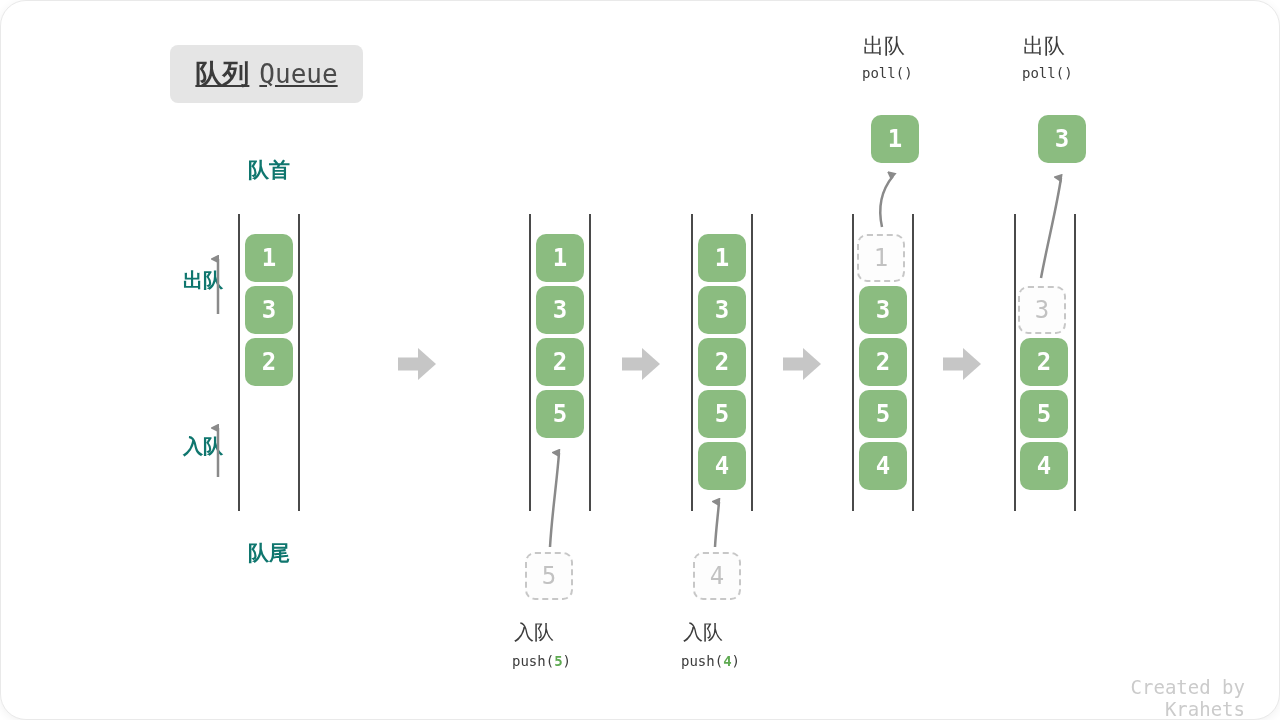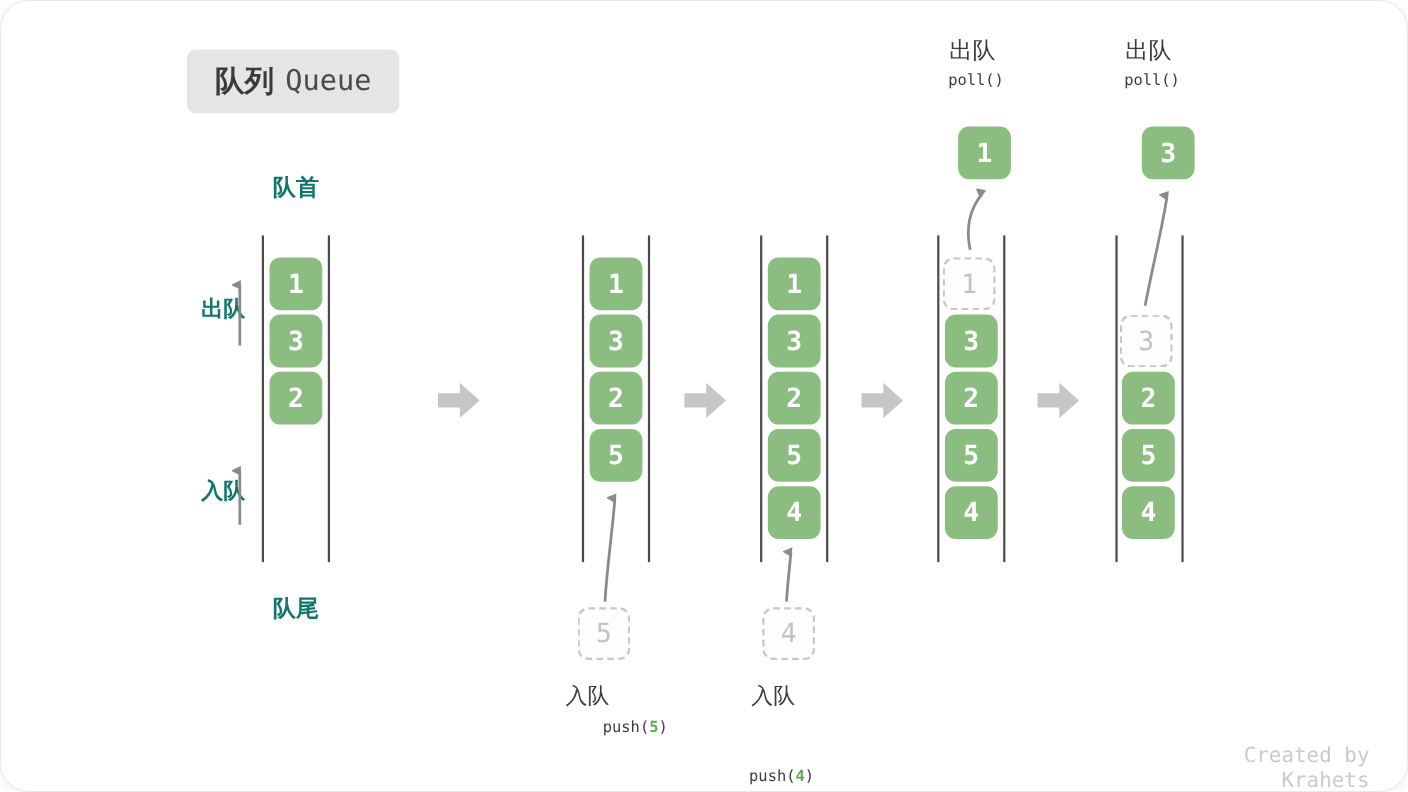--- a/index.html
+++ b/index.html
@@ -7,21 +7,21 @@
     position:relative;width:1278px;height:718px;background:#ffffff;
     border:1px solid #e9e9e9;border-radius:26px;
     box-shadow:0 2px 10px rgba(0,0,0,0.06);
     overflow:hidden;
     font-family:"Liberation Sans","DejaVu Sans",sans-serif;
     color:#3c3c3c;
   }
   .abs{position:absolute;}
   .title-badge{
     left:169px;top:44px;width:193px;height:58px;background:#e5e5e5;
-    border-radius:8px;display:flex;align-items:center;justify-content:center;gap:10px;
+    border-radius:8px;display:flex;align-items:center;justify-content:center;gap:10px;text-decoration:underline;
   }
   .title-zh{font-size:27px;font-weight:bold;color:#3a3a3a;}
   .title-en{font-family:"DejaVu Sans Mono","Liberation Mono",monospace;font-size:26px;color:#4a4a4a;}
   .side-label{font-size:21px;font-weight:bold;color:#0f766e;text-align:center;}
   .wall{width:2px;height:297px;top:213px;background:#4a4a4a;}
   .qbox{
     width:48px;height:48px;border-radius:10px;background:#8bbc80;
     display:flex;align-items:center;justify-content:center;
     color:#ffffff;font-family:"DejaVu Sans Mono","Liberation Mono",monospace;
     font-size:24px;font-weight:600;
@@ -83,21 +83,21 @@
   <div class="abs qbox" style="left:535px;top:337px;">
       <span>2</span>
     </div>
   <div class="abs qbox" style="left:535px;top:389px;">
       <span>5</span>
     </div>
   <div class="abs ghost" style="left:524px;top:551px;">
       <span>5</span>
     </div>
   <div class="abs op-zh" style="left:513px;top:618px;">入队</div>
-  <div class="abs op-code" style="left:511px;top:652px;margin-left:36px;"><span>push(</span><span class="op-arg">5</span><span>)</span></div>
+  <div class="abs op-code" style="left:511px;top:652px;"><span>push(</span><span class="op-arg">5</span><span>)</span></div>
 
   <div class="abs wall" style="left:690px;"></div>
   <div class="abs wall" style="left:750px;"></div>
   <div class="abs qbox" style="left:697px;top:233px;">
       <span>1</span>
     </div>
   <div class="abs qbox" style="left:697px;top:285px;">
       <span>3</span>
     </div>
   <div class="abs qbox" style="left:697px;top:337px;">
@@ -106,21 +106,21 @@
   <div class="abs qbox" style="left:697px;top:389px;">
       <span>5</span>
     </div>
   <div class="abs qbox" style="left:697px;top:441px;">
       <span>4</span>
     </div>
   <div class="abs ghost" style="left:692px;top:551px;">
       <span>4</span>
     </div>
   <div class="abs op-zh" style="left:682px;top:618px;">入队</div>
-  <div class="abs op-code" style="left:680px;top:652px;margin-top:45px;"><span>push(</span><span class="op-arg">4</span><span>)</span></div>
+  <div class="abs op-code" style="left:680px;top:652px;"><span>push(</span><span class="op-arg">4</span><span>)</span></div>
 
   <div class="abs wall" style="left:851px;"></div>
   <div class="abs wall" style="left:911px;"></div>
   <div class="abs op-zh" style="left:862px;top:31px;font-size:21px;">出队</div>
   <div class="abs op-code" style="left:861px;top:64px;">poll()</div>
   <div class="abs qbox" style="left:870px;top:114px;">
       <span>1</span>
     </div>
   <div class="abs ghost" style="left:856px;top:233px;">
       <span>1</span>

